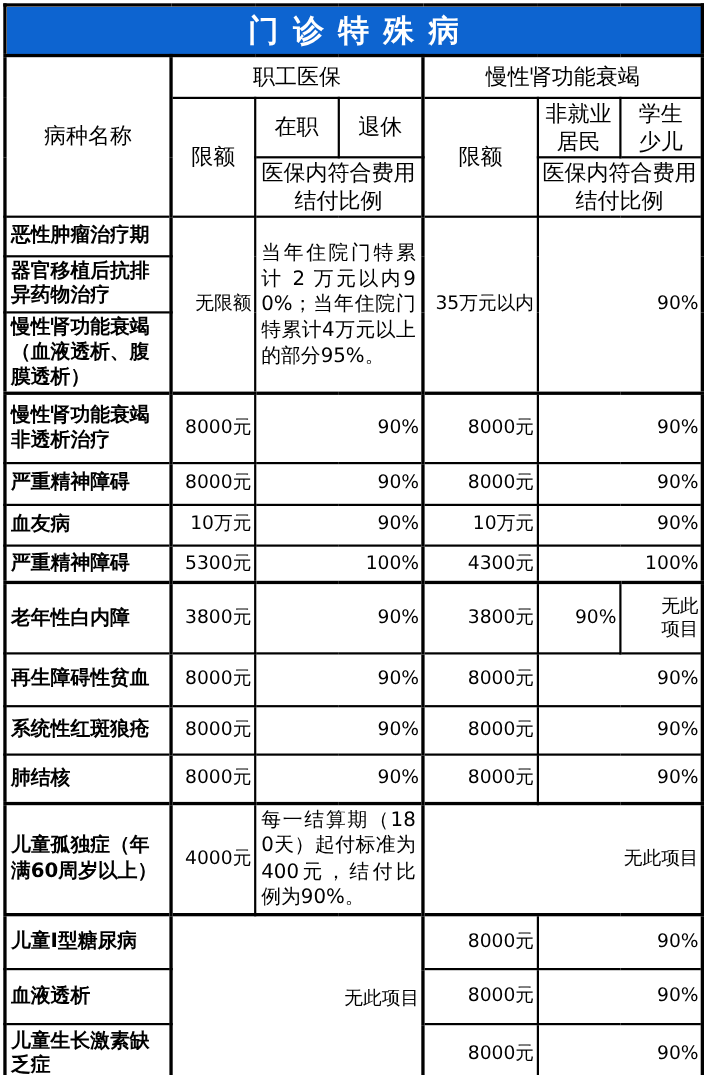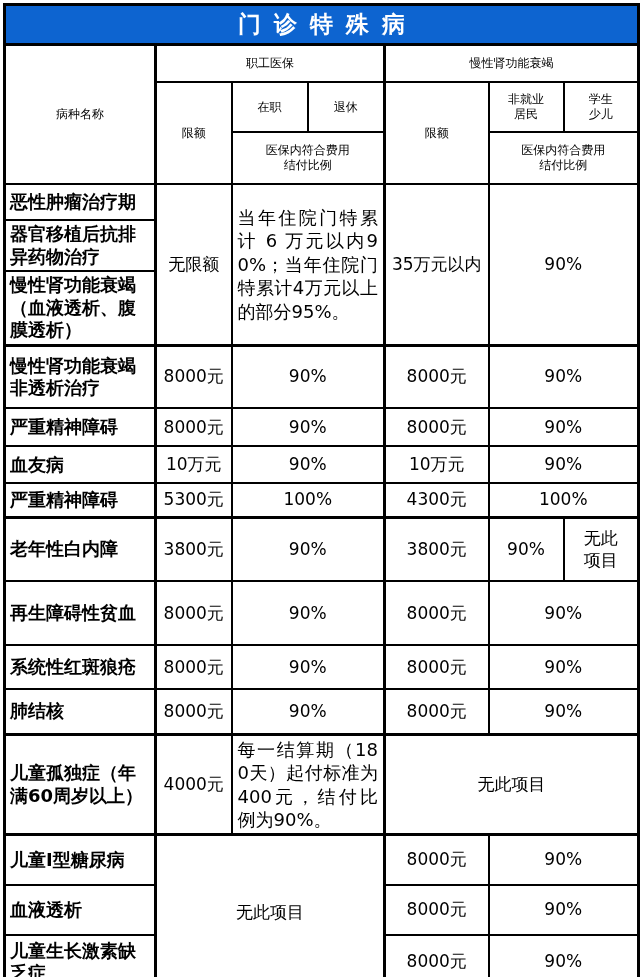--- a/index.html
+++ b/index.html
@@ -1,29 +1,29 @@
 <!DOCTYPE html>
 <html><head>
 <meta charset="utf-8">
 <style>
   html,body{margin:0;padding:0;background:#ffffff;}
   body{width:640px;font-family:"DejaVu Sans",sans-serif;color:#000;}
   .page{padding:3px;}
   table.main{border-collapse:collapse;table-layout:fixed;width:634px;border:3px solid #000;}
   td{border:2px solid #000;overflow:hidden;vertical-align:middle;font-size:17px;line-height:1.25;padding:1px 2px;}
   
-  td.title{background:#0d64d0;color:#fff;font-weight:bold;font-size:23px;text-align:center;letter-spacing:13px;text-indent:13px;border-bottom:3px solid #000;padding:4px 0;}
+  td.title{background:#0d64d0;color:#fff;font-weight:bold;font-size:28px;text-align:center;letter-spacing:13px;text-indent:13px;border-bottom:3px solid #000;padding:4px 0;}
   
-  td.hdr{text-align:center;font-size:12px;white-space:pre-line;}
+  td.hdr{text-align:center;font-size:20px;white-space:pre-line;}
   
   .bl3{border-left-width:3px !important;}
   .bt3{border-top-width:3px !important;}
   
   td.name{text-align:left;font-size:18px;padding:2px 4px;word-break:break-all;font-weight:bold;}
-  td.num{text-align:center;font-size:17px;}
+  td.num{text-align:right;font-size:17px;}
   td.just{text-align:justify;font-size:18px;padding:2px 5px;word-break:break-all;line-height:1.3;}
 </style>
 </head>
 <body>
 
 <div class="page">
 <table class="main">
   <colgroup>
     <col style="width:151px">
         <col style="width:76px">
@@ -59,21 +59,21 @@
   <tr style="height:52px">
     <td class="hdr" colspan="2">医保内符合费用
 结付比例</td>
     <td class="hdr" colspan="2">医保内符合费用
 结付比例</td>
   </tr>
 
   <tr style="height:36px">
     <td class="name">恶性肿瘤治疗期</td>
     <td class="num bl3" rowspan="3">无限额</td>
-    <td class="just" colspan="2" rowspan="3">当年住院门特累计 6 万元以内90%；当年住院门特累计4万元以上的部分95%。</td>
+    <td class="just" colspan="2" rowspan="3">当年住院门特累计 2 万元以内90%；当年住院门特累计4万元以上的部分95%。</td>
     <td class="num bl3" rowspan="3">35万元以内</td>
     <td class="num" colspan="2" rowspan="3">90%</td>
   </tr>
   <tr style="height:45px">
     <td class="name">器官移植后抗排异药物治疗</td>
   </tr>
   <tr style="height:74px">
     <td class="name">慢性肾功能衰竭（血液透析、腹膜透析）</td>
   </tr>
 
@@ -112,21 +112,21 @@
   <tr style="height:64px">
     <td class="name bt3">老年性白内障</td>
     <td class="num bl3 bt3">3800元</td>
     <td class="num bt3" colspan="2">90%</td>
     <td class="num bl3 bt3">3800元</td>
     <td class="num bt3">90%</td>
     <td class="num bt3" style="white-space:pre-line">无此
 项目</td>
   </tr>
 
-  <tr style="height:64px">
+  <tr style="height:48px">
     <td class="name">再生障碍性贫血</td>
     <td class="num bl3">8000元</td>
     <td class="num" colspan="2">90%</td>
     <td class="num bl3">8000元</td>
     <td class="num" colspan="2">90%</td>
   </tr>
 
   <tr style="height:44px">
     <td class="name">系统性红斑狼疮</td>
     <td class="num bl3">8000元</td>

